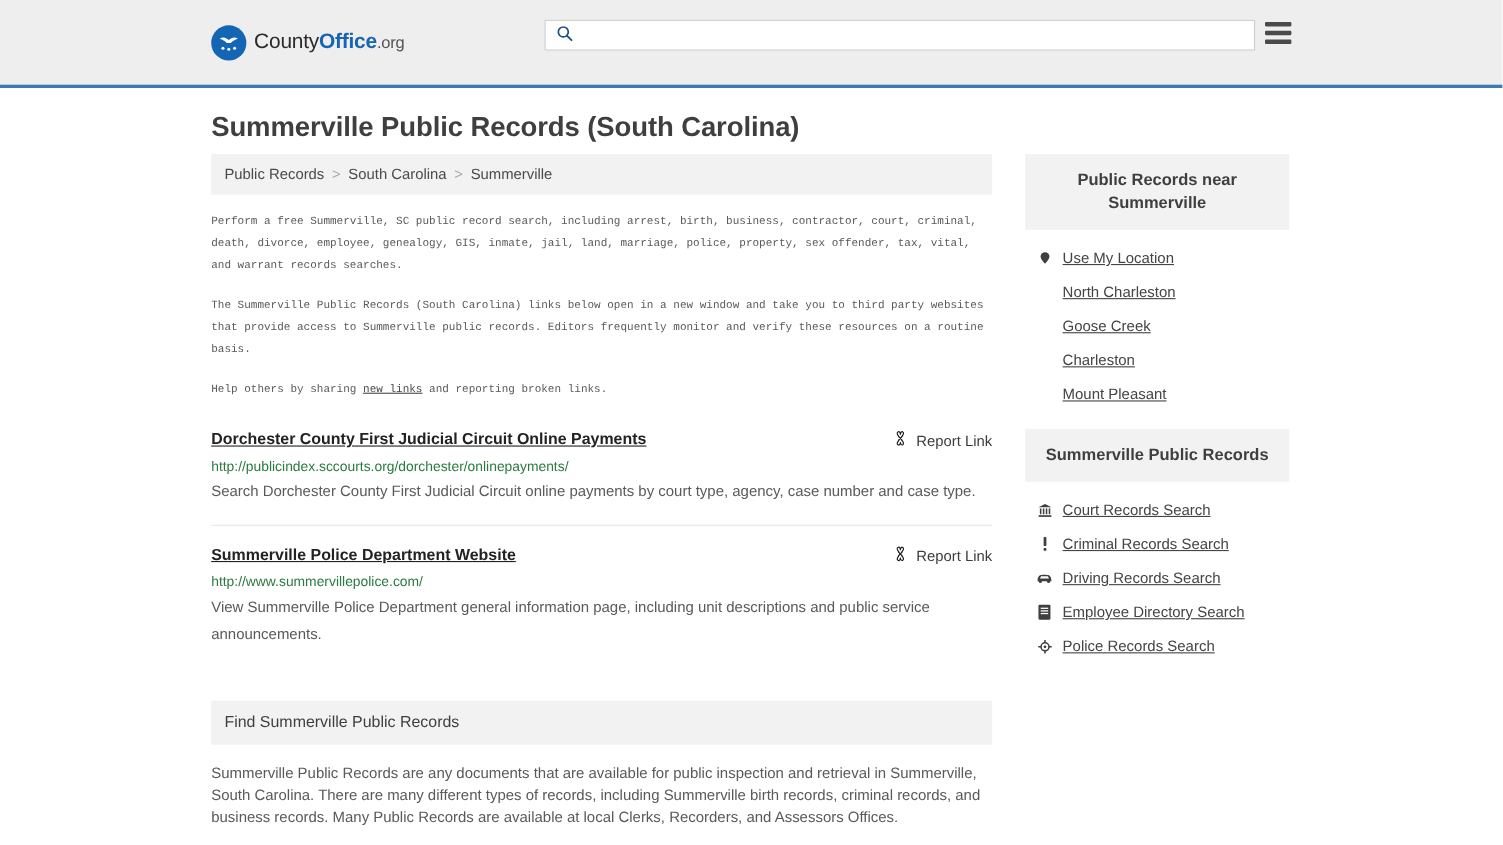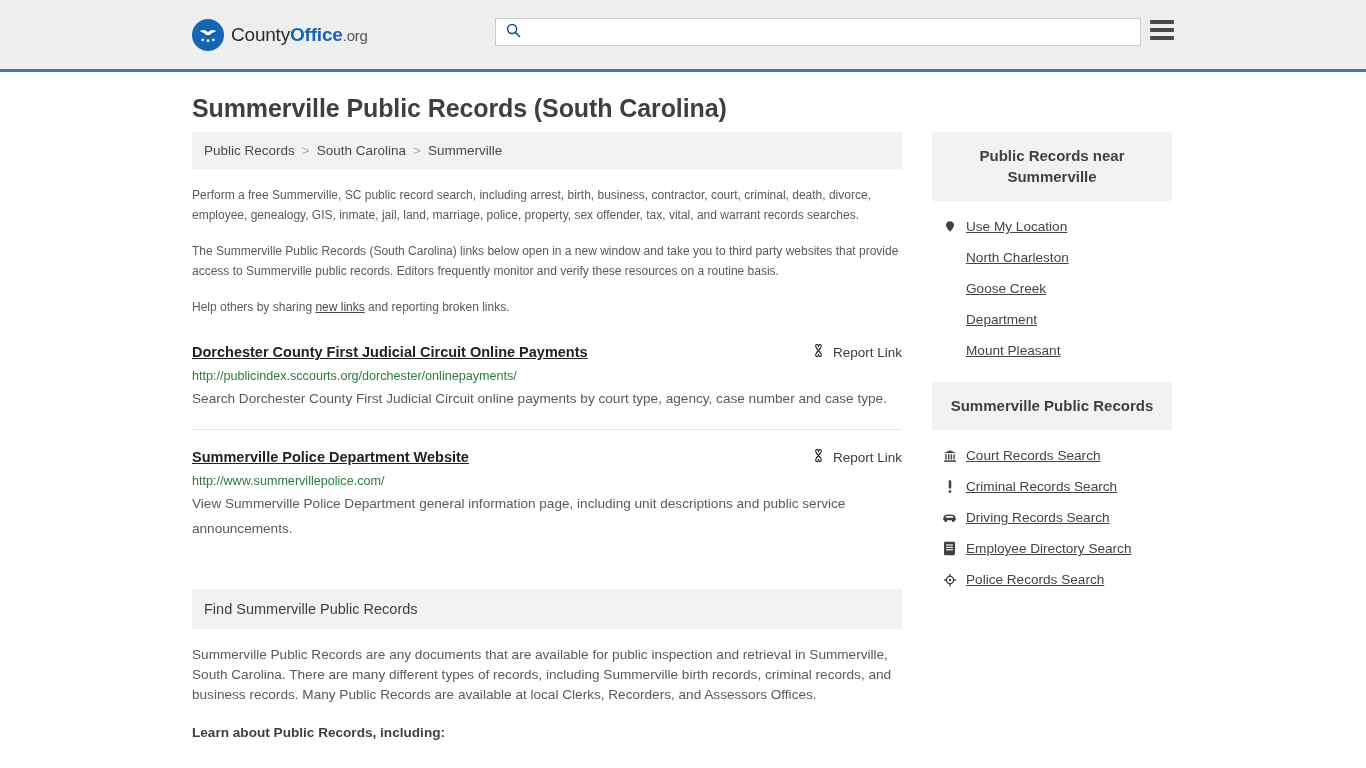--- a/index.html
+++ b/index.html
@@ -10,21 +10,21 @@
     width: 1366px;
     height: 768px;
     overflow: hidden;
     background: #ffffff;
     font-family: "Liberation Sans", sans-serif;
     color: #444444;
   }
 
   
   .site-header {
-    height: 72px;
+    height: 80px;
     background: #eeeeee;
     border-bottom: 3px solid #3d7ab0;
     display: flex;
     align-items: center;
     position: relative;
   }
   .logo-wrap {
     display: flex;
     align-items: center;
     margin-left: 192px;
@@ -138,24 +138,25 @@
     text-decoration: none;
   }
   .breadcrumb .sep {
     color: #aaaaaa;
     margin: 0 7px;
   }
   .breadcrumb .current { color: #4a4a4a; }
 
   
   .body-para {
-    font-size: 12px;
+    font-size: 10px;
     line-height: 20px;
     color: #5a5a5a;
     margin: 16px 0 0 0;
+    font-family: Liberation Mono, monospace;
   }
   .body-para a.inline-link {
     color: #4a4a4a;
     text-decoration: underline;
   }
 
   
   .results { margin-top: 26px; }
   .result-item {
     padding: 0 0 18px 0;
@@ -379,21 +380,21 @@
             <span class="side-link">North Charleston</span>
           </div>
 
           <div class="side-link-row">
             <span class="side-icon empty"></span>
             <span class="side-link">Goose Creek</span>
           </div>
 
           <div class="side-link-row">
             <span class="side-icon empty"></span>
-            <span class="side-link">Department</span>
+            <span class="side-link">Charleston</span>
           </div>
 
           <div class="side-link-row">
             <span class="side-icon empty"></span>
             <span class="side-link">Mount Pleasant</span>
           </div>
 
         </div>
       </div>
 

